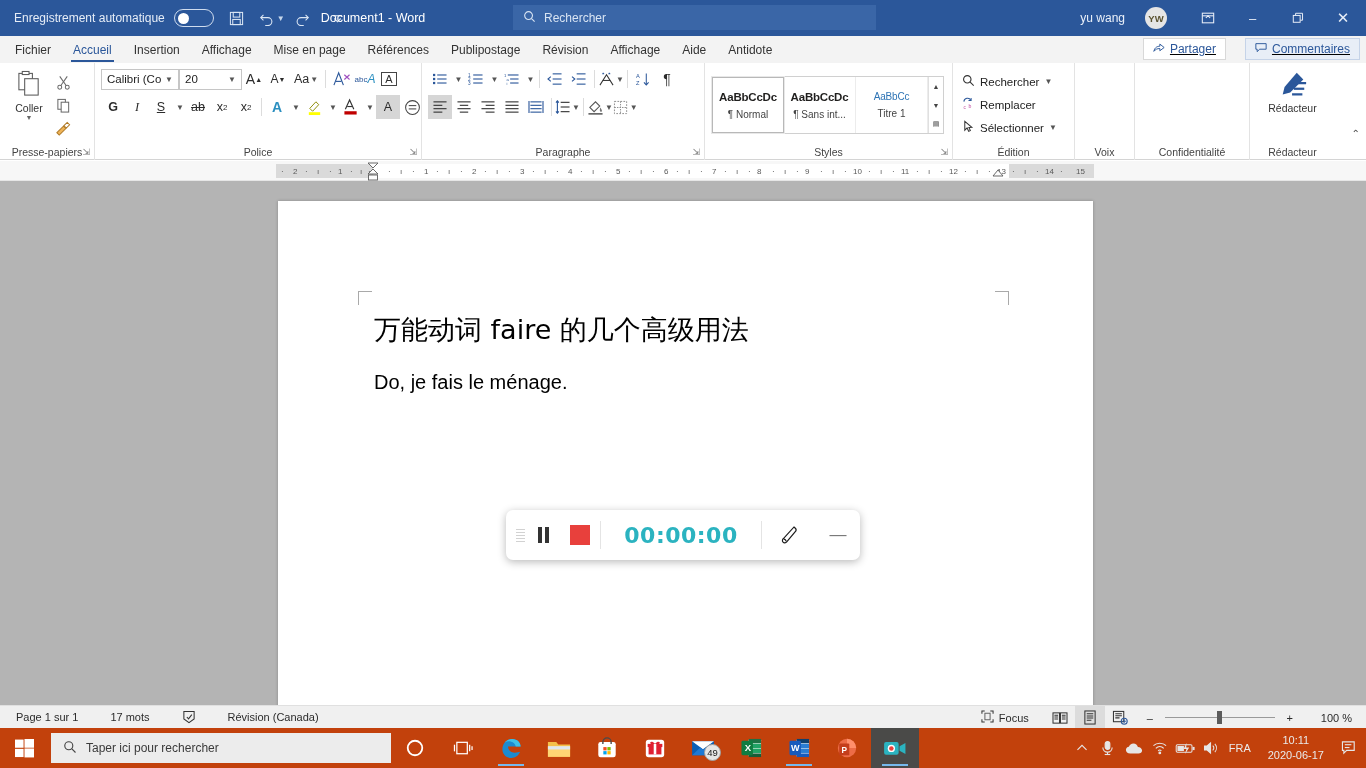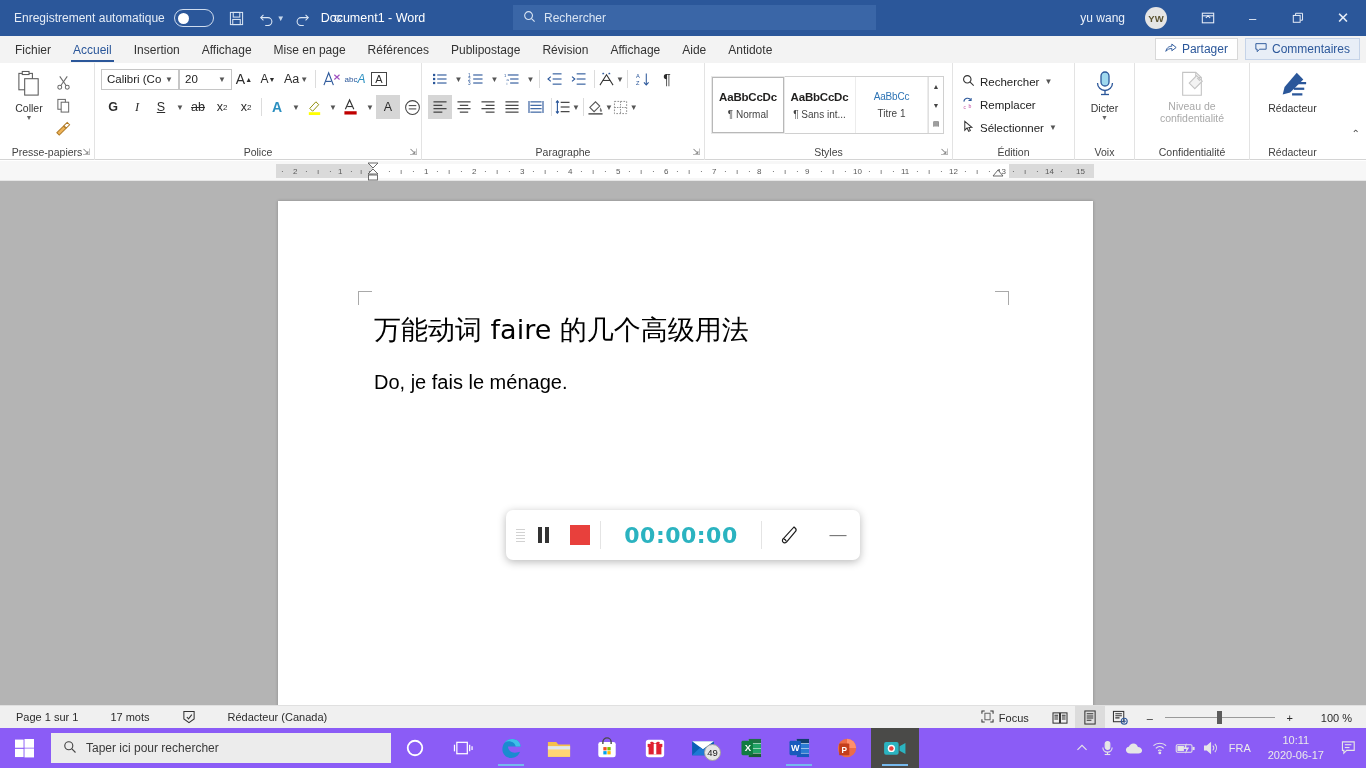--- a/index.html
+++ b/index.html
@@ -71,21 +71,21 @@
     font-size: 12px; color: #333333; padding: 0 11px; height: 26px;
     line-height: 26px; position: relative; white-space: nowrap;
   }
   .rtab:first-child { margin-left: 4px; }
   .rtab.active { color: #2b579a; font-weight: normal; }
   .rtab.active::after {
     content: ""; position: absolute; left: 9px; right: 9px; bottom: 1px;
     height: 2px; background: #2b579a;
   }
   .ribbon-right-btns {
-    position: absolute; right: 6px; top: 2px; display: flex; gap: 7px;
+    position: absolute; right: 6px; top: 2px; display: flex; gap: 19px; text-decoration: underline;
   }
   .rrbtn {
     font-size: 12px; color: #2b579a; background: #ffffff;
     border: 1px solid #d8d8d8; height: 22px; padding: 0 9px;
     display: flex; align-items: center; gap: 5px;
   }
   .rrbtn.comments { background:#e8eef7; border-color:#c5d3e8; }
 
   
   #ribbon {
@@ -259,21 +259,21 @@
   .sb-right { position: absolute; right: 0; top: 0; height: 23px; display: flex; align-items: center; }
   .viewbtn { width: 30px; height: 23px; display: flex; align-items: center; justify-content: center; }
   .viewbtn.on { background: #dcdcdc; }
   .zoomslider { width: 110px; height: 23px; position: relative; display: flex; align-items: center; }
   .zoomslider .bar { width: 110px; height: 1px; background: #9a9a9a; }
   .zoomslider .thumb { position: absolute; left: 52px; width: 5px; height: 13px; background: #5c5c5c; }
 
   
   #taskbar {
     position: absolute; left: 0; top: 728px; width: 1366px; height: 40px;
-    background: #8b5cf6; display: flex; align-items: center;
+    background: #c2410c; display: flex; align-items: center;
   }
   #startbtn { width: 48px; height: 40px; display: flex; align-items: center; justify-content: center; }
   #tb-searchbox {
     width: 340px; height: 30px; background: #ececec; display: flex; align-items: center;
     color: #3a3a3a; font-size: 12px; margin-left: 3px;
   }
   #tb-searchbox .mag2 { margin: 0 9px 0 12px; }
   .tbicon {
     width: 48px; height: 40px; display: flex; align-items: center; justify-content: center;
     position: relative;
@@ -439,21 +439,21 @@
     <div class="grp-dialog">⇲</div>
   </div>
 
   <div class="grp" style="width:327px;">
     <div class="grp-body" style="flex-direction:column;">
       <div class="row row1">
         <div class="combo" style="width:78px;">
           <span class="cv">Calibri (Corp</span>
           <span class="cc">▼</span>
         </div>
-        <div class="combo" style="width:53px;">
+        <div class="combo" style="width:63px;">
           <span class="cv">20</span>
           <span class="cc">▼</span>
         </div>
         <div class="ib" style="font-size:14px;">A<sup style="font-size:7px;">▲</sup></div>
         <div class="ib" style="font-size:12px;">A<sup style="font-size:7px;">▼</sup></div>
         <div class="ib" style="min-width:32px;">Aa<span class="mc">▼</span></div>
         <div class="sep"></div>
         <div class="ib">
           <svg width="19" height="17" viewBox="0 0 20 18" fill="none" stroke="#2b579a" stroke-width="1.2">
             <path d="M2 15 L7 2 L12 15"></path>
@@ -732,52 +732,24 @@
           </svg>
         </span>
         <span>Sélectionner</span>
         <span class="cv2">▼</span>
       </div>
     </div>
     <div class="grp-label">Édition</div>
   </div>
 
   <div class="grp" style="width:60px;">
-    <div class="grp-body" style="justify-content:center;">
-      <div class="bigbtn">
-        <span>
-          <svg width="24" height="30" viewBox="0 0 24 30" fill="none" stroke="#2b579a" stroke-width="1.3">
-            <rect x="8" y="2" width="8" height="14" rx="4" fill="#9fd8ee"></rect>
-            <path d="M4.5 13 a7.5 7.5 0 0 0 15 0"></path>
-              <path d="M12 20.5 V24.5"></path>
-              <path d="M8 24.5 H16"></path>
-          </svg>
-        </span>
-        <span>Dicter</span>
-        <span class="chev">▼</span>
-      </div>
-    </div>
     <div class="grp-label">Voix</div>
   </div>
 
   <div class="grp" style="width:115px;">
-    <div class="grp-body" style="justify-content:center;">
-      <div class="bigbtn dim" style="width:104px;">
-        <span>
-          <svg width="30" height="28" viewBox="0 0 32 30" fill="none" stroke="#c4c4c4" stroke-width="1.2">
-            <path d="M6 2.5 H20 L26 8 V27 H6 Z"></path>
-              <path d="M20 2.5 V8 H26"></path>
-            <path d="M13 14 L21 6 L27 12 L19 20 Z" fill="#f3f3f3"></path>
-            <path d="M21.5 8.5 L24.5 11.5"></path>
-          </svg>
-        </span>
-        <span>Niveau de</span>
-        <span>confidentialité</span>
-      </div>
-    </div>
     <div class="grp-label">Confidentialité</div>
   </div>
 
   <div class="grp" style="width:86px;">
     <div class="grp-body" style="justify-content:center;">
       <div class="bigbtn" style="width:76px;">
         <span>
           <svg width="30" height="30" viewBox="0 0 32 32" fill="none">
             <path d="M20 3 L27 10 L13 24 L5 26 L7 18 Z" fill="#2b579a"></path>
             <path d="M17 14 H30" stroke="#2b579a" stroke-width="2.4"></path>
@@ -933,21 +905,21 @@
 
 <div id="statusbar">
   <span class="si">Page 1 sur 1</span>
   <span class="si">17 mots</span>
   <span class="si">
     <svg width="14" height="14" viewBox="0 0 15 15" fill="none" stroke="#333" stroke-width="1.1">
       <path d="M2 1.5 H13 V9.5 L7.5 13.5 L2 9.5 Z"></path>
         <path d="M5.2 7.5 L7 9.5 L10.5 5"></path>
     </svg>
   </span>
-  <span class="si">Rédacteur (Canada)</span>
+  <span class="si">Révision (Canada)</span>
 
   <div class="sb-right">
     <span class="si">
       <span>
         <svg width="13" height="13" viewBox="0 0 14 14" fill="none" stroke="#333" stroke-width="1.1">
           <path d="M1 4 V1 H4"></path>
             <path d="M10 1 H13 V4"></path>
             <path d="M13 10 V13 H10"></path>
             <path d="M4 13 H1 V10"></path>
           <rect x="4.2" y="3.5" width="5.6" height="7" stroke="#666"></rect>

